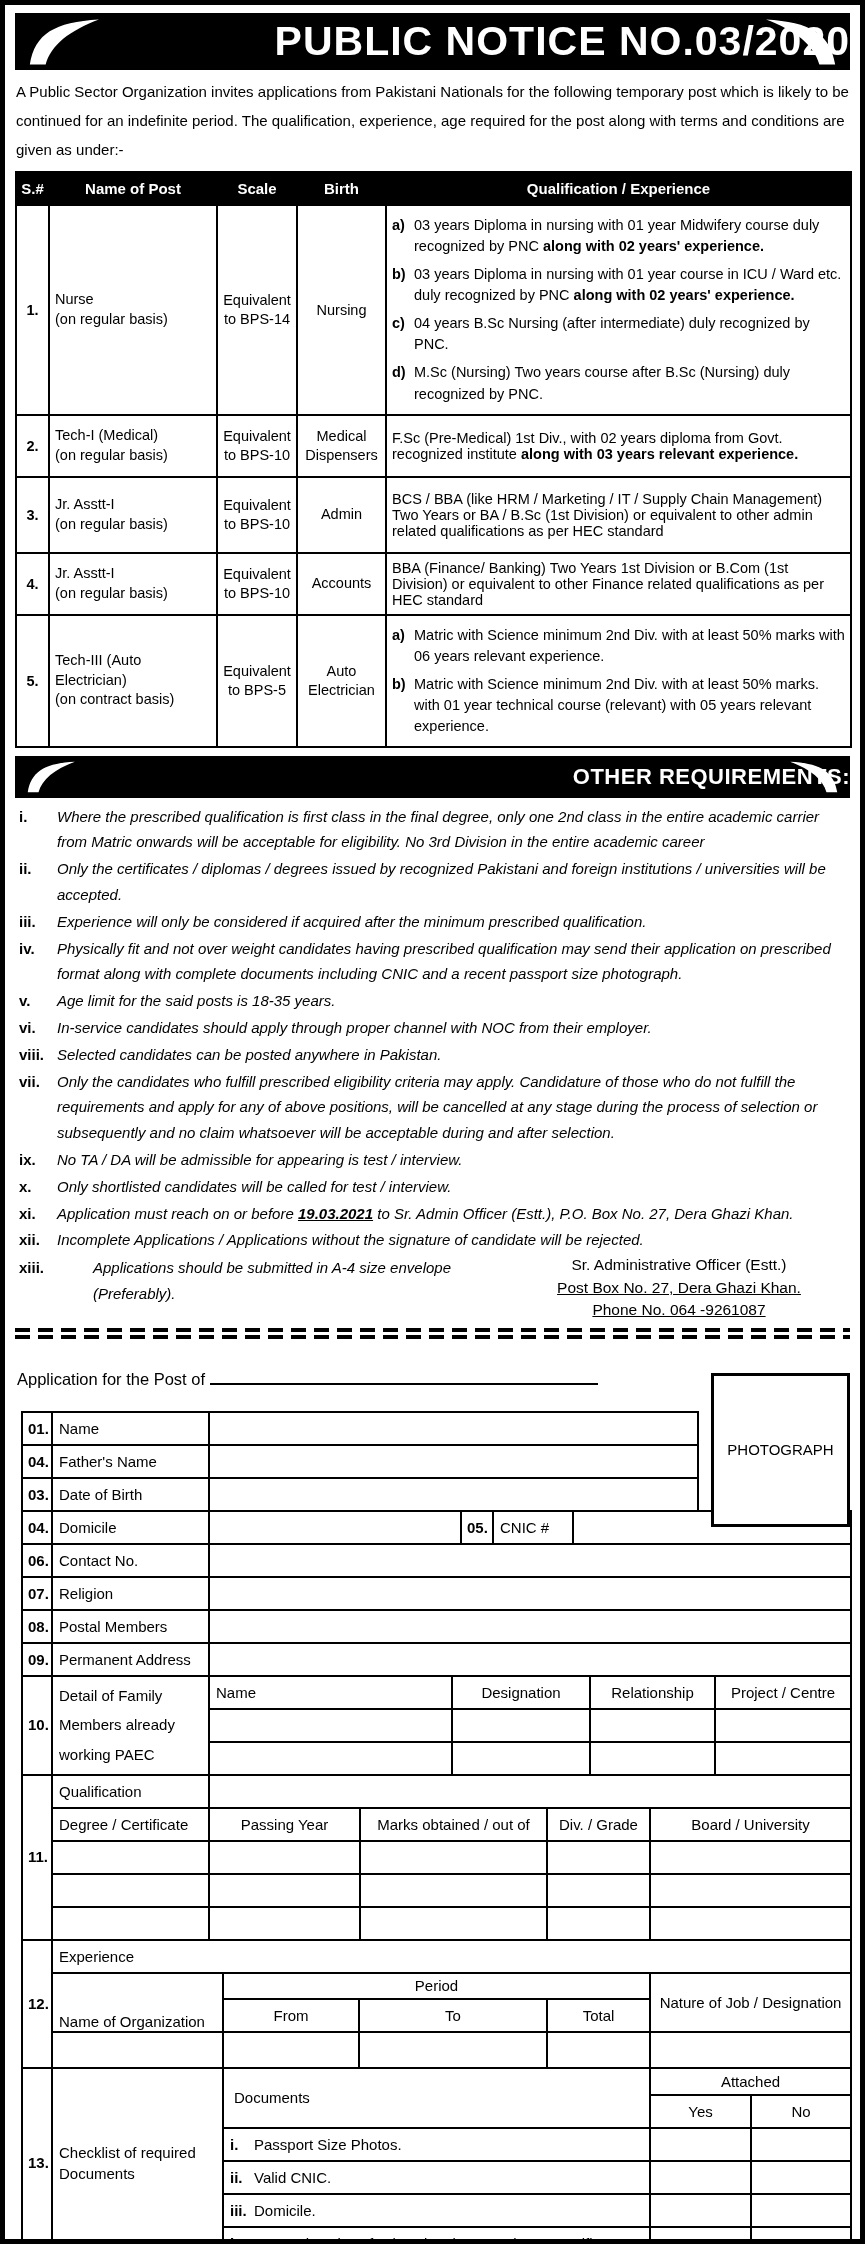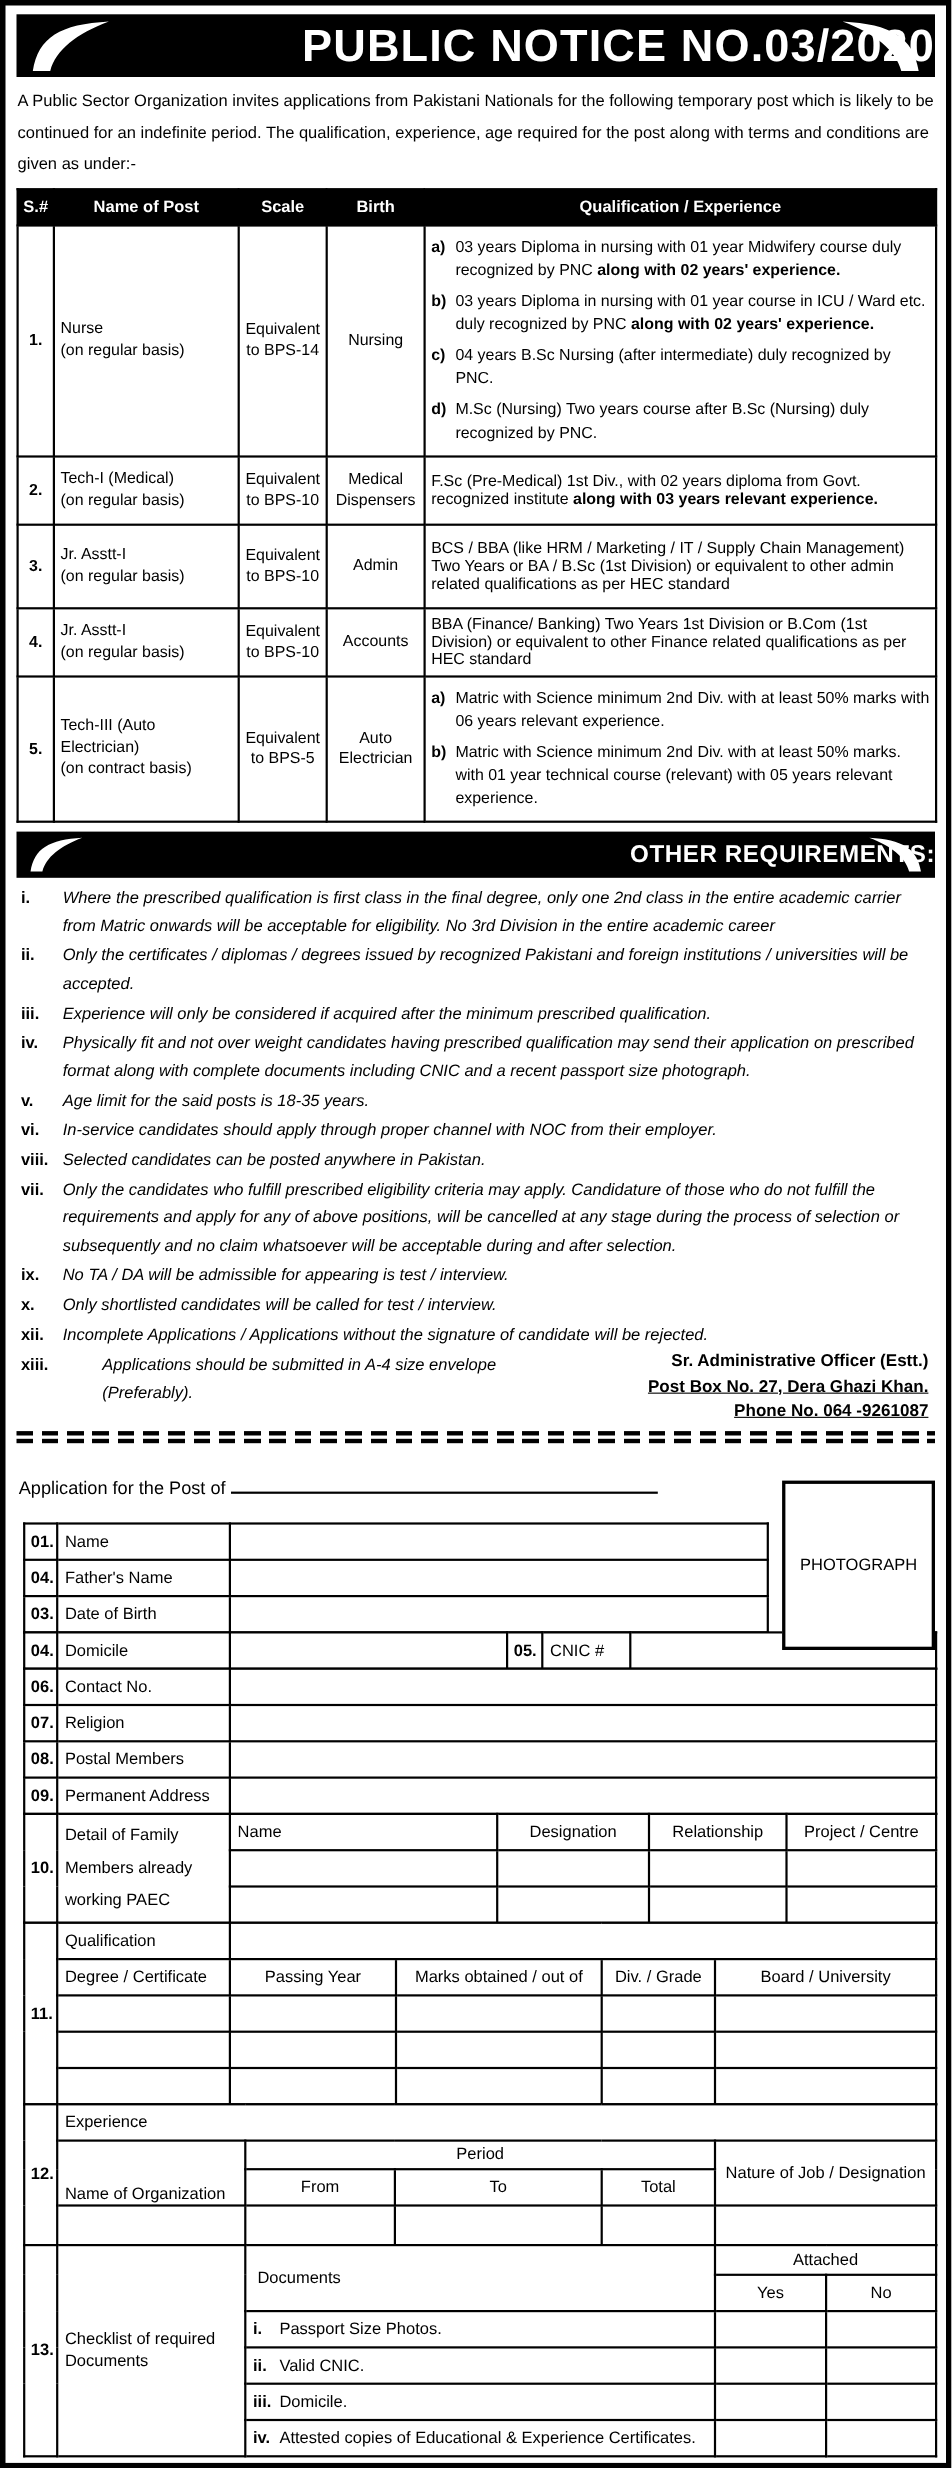--- a/index.html
+++ b/index.html
@@ -34,21 +34,21 @@
   .qbold{font-weight:bold;}
   .r1{height:208px;} .r2{height:62px;} .r3{height:76px;} .r4{height:62px;} .r5{height:132px;}
   
   .req-list{font-size:15px;margin-top:2px;}
   .req-item{display:flex;line-height:1.72;margin:1px 0;}
   .req-num{font-weight:bold;flex:none;width:38px;padding-left:4px;}
   .req-text{flex:1;font-style:italic;}
   .bold-ul{font-weight:bold;text-decoration:underline;}
   .xiii-row{display:flex;align-items:flex-start;}
   .xiii-row .req-item{flex:1;gap:36px;}
-  .officer-block{width:330px;flex:none;text-align:right;font-weight:bold;font-size:15.5px;line-height:1.45;margin-right:6px;}
+  .officer-block{width:330px;flex:none;text-align:center;font-weight:normal;font-size:15.5px;line-height:1.45;margin-right:6px;}
   .officer-line{display:block;}
   .officer-line.ul{text-decoration:underline;}
   
   .dashes{height:11px;margin:6px 0 2px 0;
     background:
       repeating-linear-gradient(90deg,#000 0 15px,transparent 15px 23px) top/100% 4px no-repeat,
       repeating-linear-gradient(90deg,#000 0 15px,transparent 15px 23px) bottom/100% 4px no-repeat;}
   
   .form-area{position:relative;margin-top:2px;}
   .photo-box{position:absolute;top:4px;right:0;width:133px;height:148px;border:3px solid #000;display:flex;align-items:center;justify-content:center;font-size:15px;background:#fff;}
@@ -225,20 +225,24 @@
       </div>
     <div class="req-item">
         <span class="req-num">ix.</span>
         <span class="req-text">No TA / DA will be admissible for appearing is test / interview.</span>
       </div>
     <div class="req-item">
         <span class="req-num">x.</span>
         <span class="req-text">Only shortlisted candidates will be called for test / interview.</span>
       </div>
     <div class="req-item">
+        <span class="req-num">xi.</span>
+        <span class="req-text"><span>Application must reach on or before </span><span class="bold-ul">19.03.2021</span><span> to Sr. Admin Officer (Estt.), P.O. Box No. 27, Dera Ghazi Khan.</span></span>
+      </div>
+    <div class="req-item">
         <span class="req-num">xii.</span>
         <span class="req-text">Incomplete Applications / Applications without the signature of candidate will be rejected.</span>
       </div>
     <div class="xiii-row">
       <div class="req-item">
           <span class="req-num">xiii.</span>
           <span class="req-text">Applications should be submitted in A-4 size envelope (Preferably).</span>
         </div>
       <div class="officer-block">
         <span class="officer-line">Sr. Administrative Officer (Estt.)</span>

